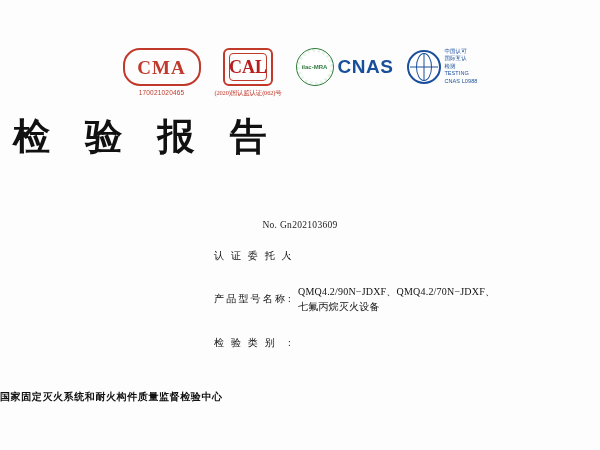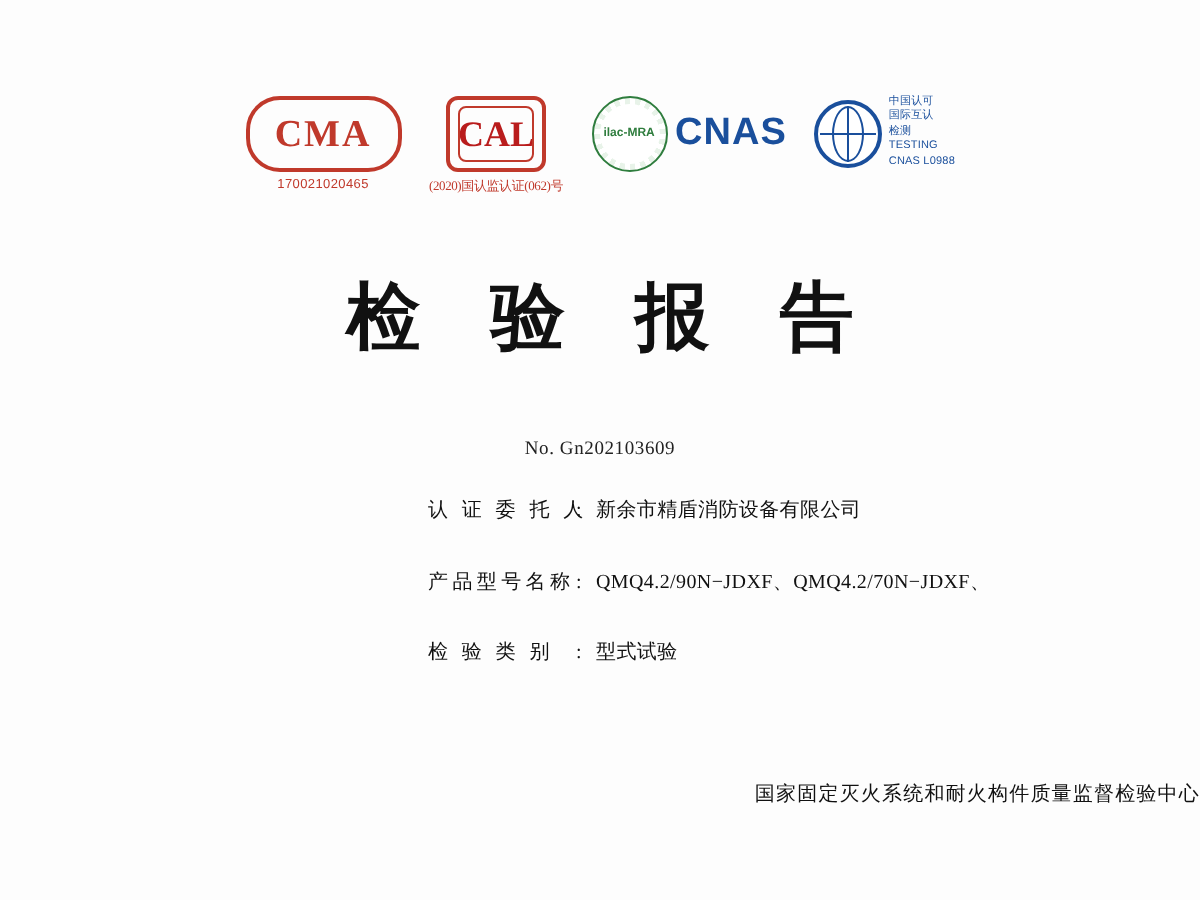--- a/index.html
+++ b/index.html
@@ -181,24 +181,23 @@
     font-family: "Liberation Sans", sans-serif;
     color: #1a4f9c;
     font-size: 5.5px;
     line-height: 1.35;
     letter-spacing: 0.1px;
   }
 
   
   .doc-title {
     position: absolute;
-    top: 134px;
+    top: 112px;
     left: 0;
     width: 600px;
-    text-align: center;
     font-family: "Liberation Serif", serif;
     font-weight: bold;
     font-size: 37px;
     letter-spacing: 13px;
     text-indent: 13px;
     color: #111111;
   }
 
   .doc-no {
     position: absolute;
@@ -249,24 +248,25 @@
   .field-value .line3 {
     display: block;
   }
 
   
   .footer {
     position: absolute;
     top: 390px;
     left: 0;
     width: 600px;
-    text-align: right;
+    text-align: left;
     font-size: 10px;
     letter-spacing: 0.6px;
     color: #111111;
+    font-weight: bold;
   }
 </style>
 </head>
 <body>
 
 <div class="page">
 
   <div class="marks">
 
     <div class="mark">
@@ -307,38 +307,33 @@
 
   <div class="doc-title">检 验 报 告</div>
 
   <div class="doc-no">No. Gn202103609</div>
 
   <div class="fields">
 
     <div class="field-row">
       <div class="field-label">认 证 委 托 人</div>
       <div class="field-colon">:</div>
-      <div class="field-value">
-        <span>新余市精盾消防设备有限公司</span>
-      </div>
     </div>
 
     <div class="field-row">
       <div class="field-label">产品型号名称</div>
       <div class="field-colon">:</div>
       <div class="field-value">
         <span>QMQ4.2/90N−JDXF、QMQ4.2/70N−JDXF、</span>
+        <span class="line3">七氟丙烷灭火设备</span>
       </div>
     </div>
 
     <div class="field-row">
       <div class="field-label">检 验 类 别</div>
       <div class="field-colon">:</div>
-      <div class="field-value">
-        <span>型式试验</span>
-      </div>
     </div>
 
   </div>
 
   <div class="footer">国家固定灭火系统和耐火构件质量监督检验中心</div>
 
 </div>
 
 </body></html>

